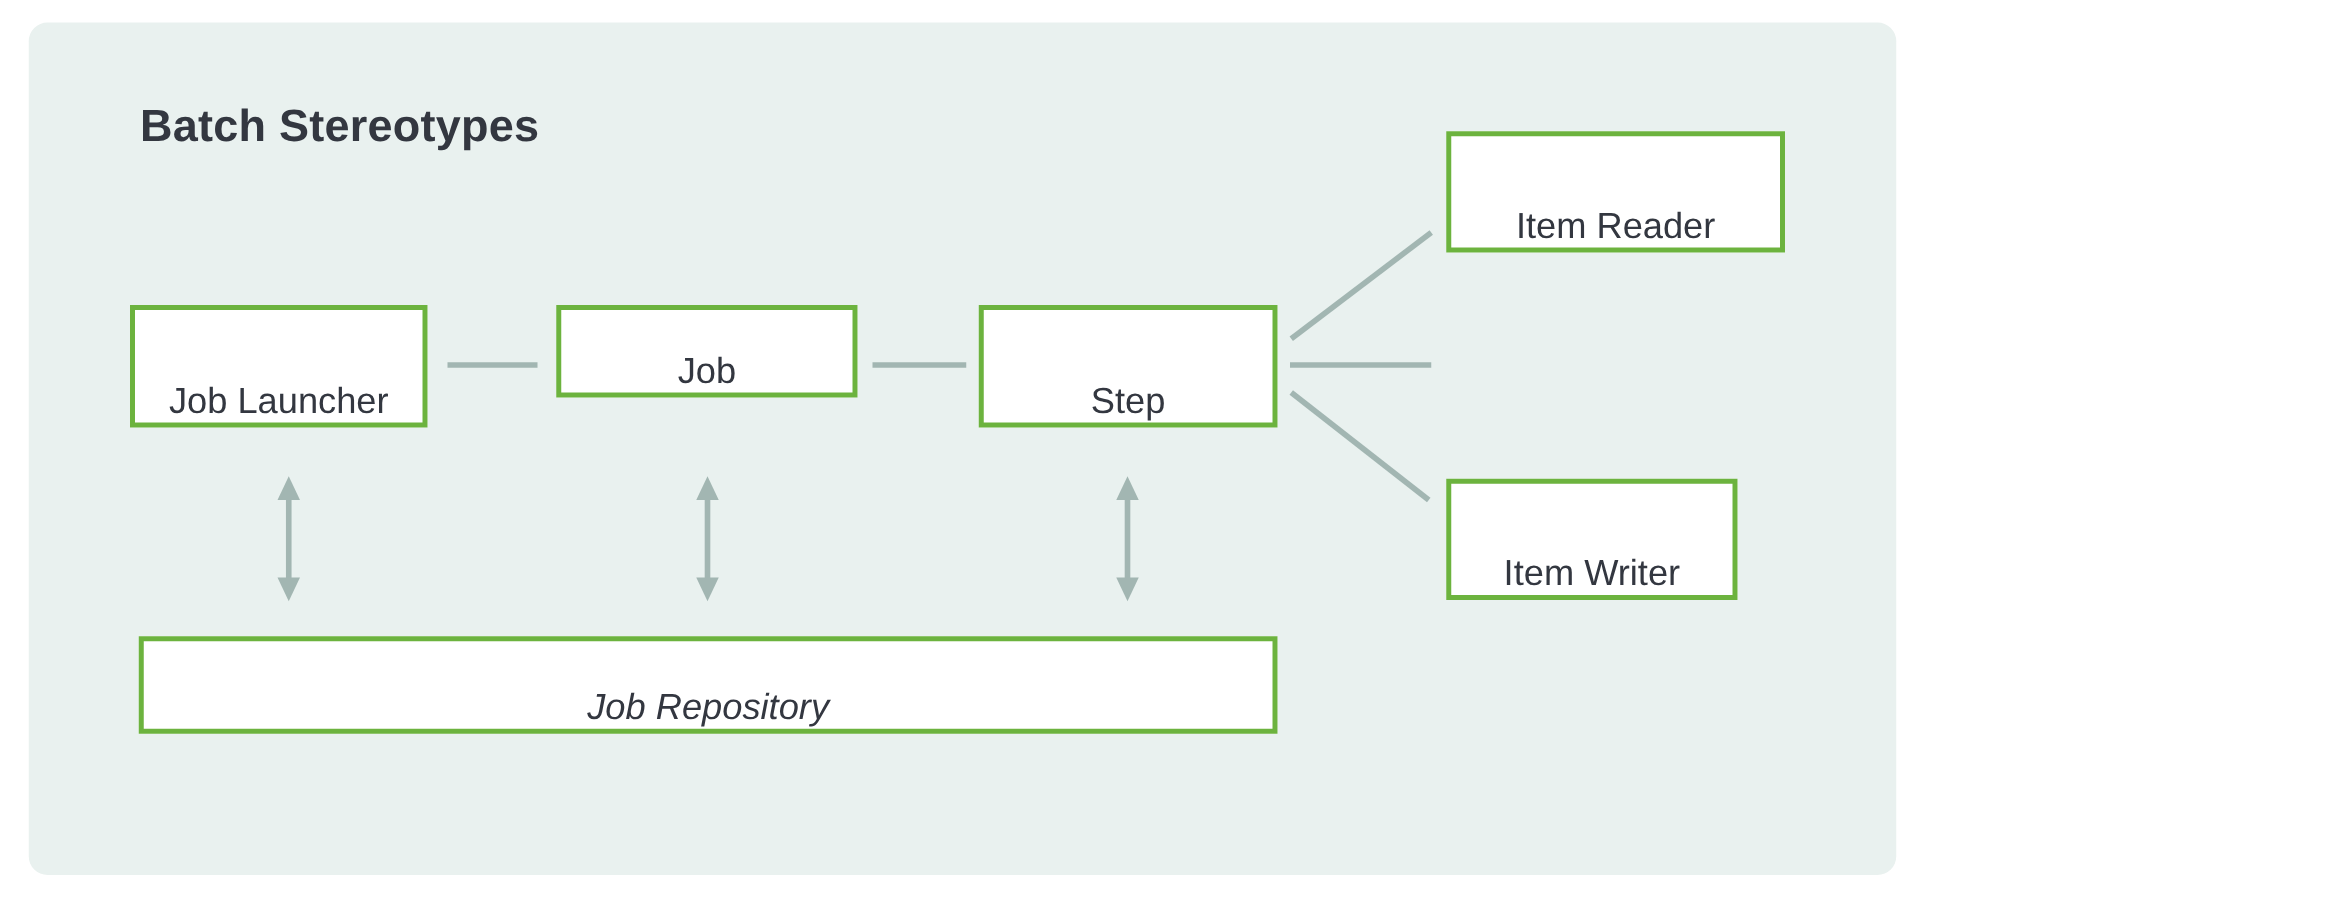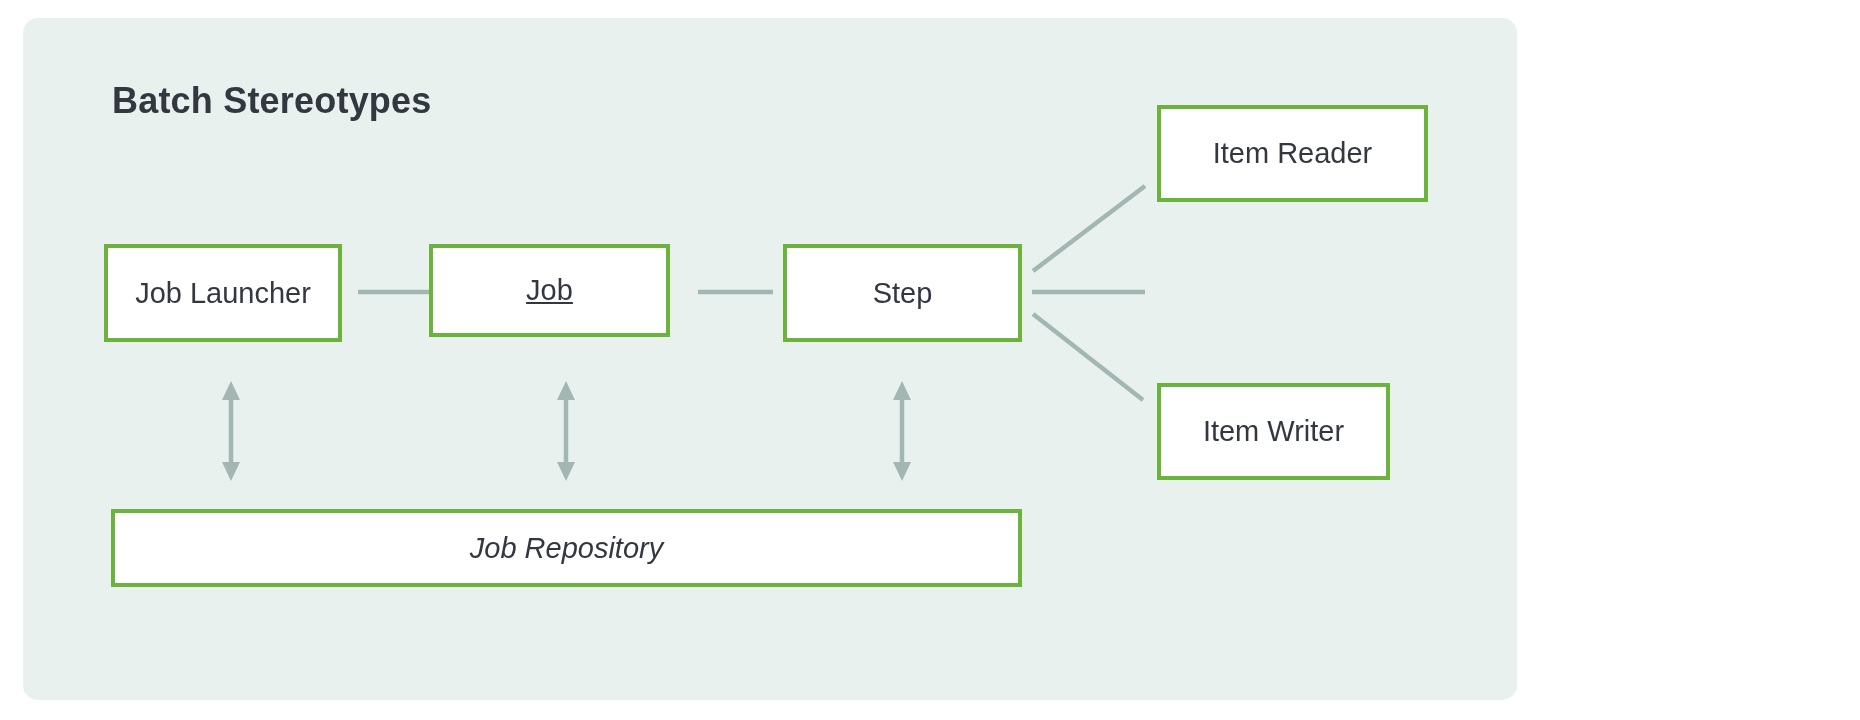--- a/index.html
+++ b/index.html
@@ -41,28 +41,28 @@
     top: 0;
     width: 1860px;
     height: 720px;
     pointer-events: none;
   }
   .node {
     position: absolute;
     background: #ffffff;
     border: 4px solid #6cb33e;
     display: flex;
-    align-items: center;
+    align-items: flex-end;
     justify-content: center;
     font-size: 29px;
     color: #333740;
     white-space: nowrap;
   }
   .n-job-launcher   { left: 104px;  top: 244px; width: 238px; height: 98px; }
-  .n-job            { left: 429px;  top: 244px; width: 241px; height: 93px; text-decoration: underline; }
+  .n-job            { left: 445px;  top: 244px; width: 241px; height: 74px; }
   .n-step           { left: 783px;  top: 244px; width: 239px; height: 98px; }
   .n-item-reader    { left: 1157px; top: 105px; width: 271px; height: 97px; }
   .n-item-processor { left: 1157px; top: 244px; width: 271px; height: 97px; }
   .n-item-writer    { left: 1157px; top: 383px; width: 233px; height: 97px; }
   .n-job-repository { left: 111px;  top: 509px; width: 911px; height: 78px; font-style: italic; }
   .wire  { stroke: #a2b6b2; stroke-width: 4.5; fill: none; }
   .ahead { fill: #a2b6b2; stroke: none; }
 </style>
 </head>
 <body>

